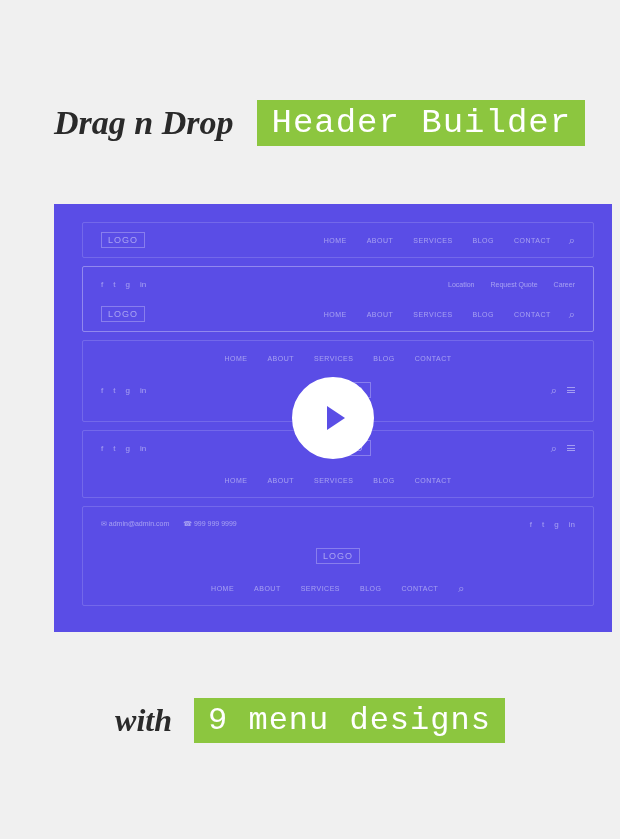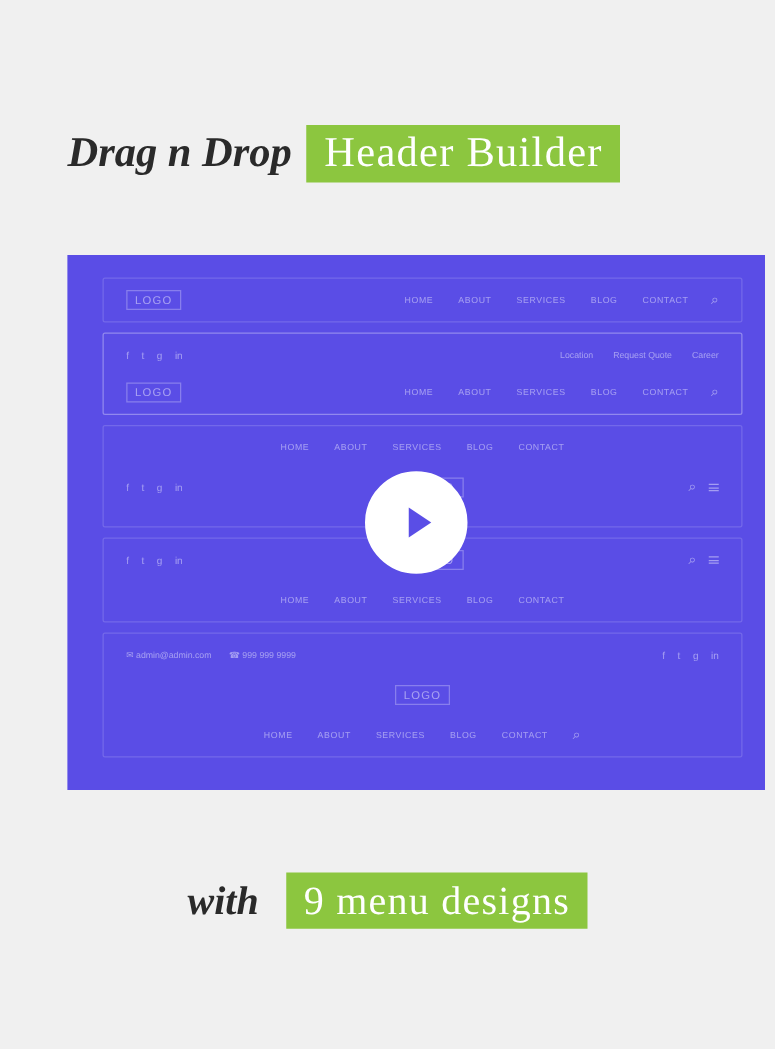--- a/index.html
+++ b/index.html
@@ -6,34 +6,34 @@
 body {
   width: 620px;
   height: 839px;
   background: #f0f0f0;
   font-family: Arial, sans-serif;
   overflow: hidden;
 }
 .title-row {
   display: flex;
   align-items: center;
-  gap: 12px;
+  gap: 24px;
   padding: 100px 0 0 54px;
 }
 .title-italic {
   font-family: Georgia, 'Times New Roman', serif;
   font-style: italic;
   font-weight: bold;
   font-size: 34px;
   color: #2a2a2a;
 }
 .title-badge {
   background: #8cc63f;
   color: #fff;
-  font-family: Liberation Serif, serif;
+  font-family: Liberation Mono, monospace;
   font-weight: 300;
   font-size: 34px;
   padding: 4px 14px;
   letter-spacing: 1px;
 }
 .video-area {
   margin: 58px 0 0 54px;
   width: 558px;
   height: 428px;
   background: #5a4ee6;

